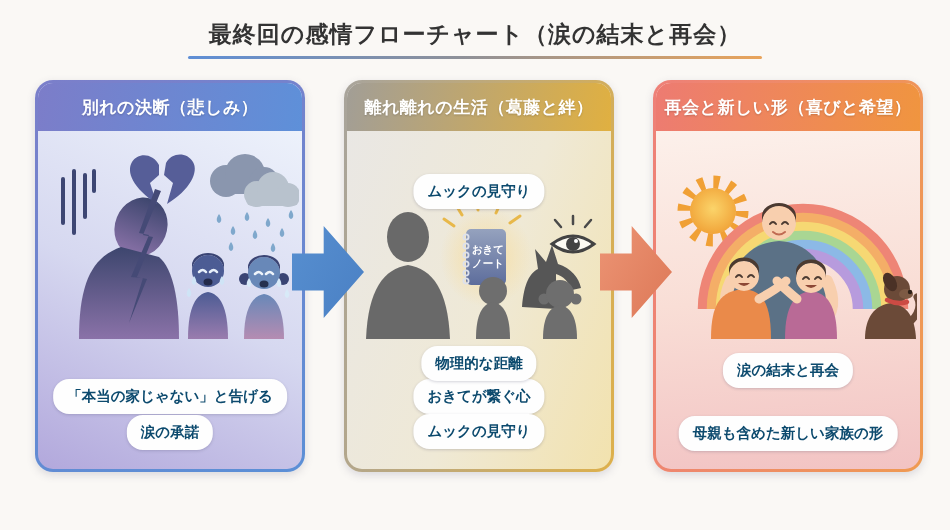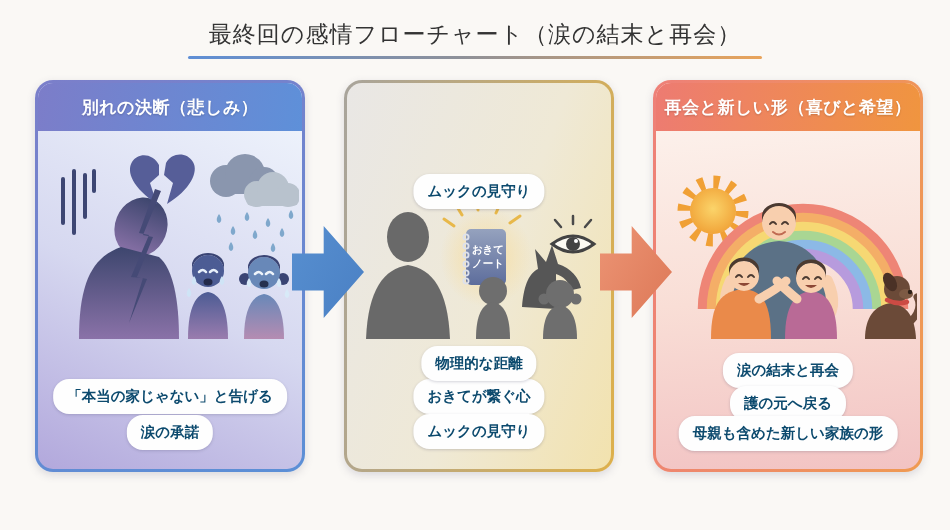--- a/index.html
+++ b/index.html
@@ -7,21 +7,21 @@
     width:950px;height:530px;
     background:#faf8f5;
     font-family:"Liberation Sans","DejaVu Sans",sans-serif;
     position:relative;overflow:hidden;
   }
   .stage{position:absolute;inset:0;}
 
   
   .title{
     position:absolute;top:19px;left:0;width:100%;
-    text-align:center;font-size:23px;font-weight:normal;color:#333;
+    text-align:center;font-size:23px;font-weight:bold;color:#333;
     letter-spacing:1px;
   }
   .title-underline{
     position:absolute;top:56px;left:188px;width:574px;height:3px;
     border-radius:2px;
     background:linear-gradient(90deg,#5f8fd6 0%,#8f9198 48%,#e9a45b 100%);
   }
 
   
   .panel{
@@ -175,20 +175,23 @@
         </g>
       </svg>
 
       <div class="pill p1-l2">「本当の家じゃない」と告げる</div>
       <div class="pill p1-l3">涙の承諾</div>
     </div>
   </div>
 
   <div class="panel panel-2">
     <div class="panel-inner">
+      <div class="panel-header">
+        <span>離れ離れの生活（葛藤と絆）</span>
+      </div>
 
       <svg class="illus" viewBox="0 0 258 212">
         <defs>
           <linearGradient id="noteGrad" x1="0" y1="0" x2="0" y2="1">
             <stop offset="0" stop-color="#95a2be"></stop>
               <stop offset="1" stop-color="#5d6d9c"></stop>
           </linearGradient>
           <radialGradient id="glowGrad" cx="0.5" cy="0.5" r="0.5">
             <stop offset="0" stop-color="#f7dd9e" stop-opacity=".95"></stop>
             <stop offset="1" stop-color="#f7dd9e" stop-opacity="0"></stop>
@@ -313,21 +316,20 @@
           <path d="M206,208 C206,186 216,174 232,172 C248,174 256,186 257,208 Z" fill="#6b4a38"></path>
           <circle cx="238" cy="158" r="13" fill="#6b4a38"></circle>
           <ellipse cx="231" cy="151" rx="6" ry="10" transform="rotate(-28 231 151)" fill="#4a3126"></ellipse>
           <ellipse cx="247" cy="163" rx="7" ry="5" fill="#7d5a44"></ellipse>
           <circle cx="251" cy="161" r="2.2" fill="#2e2018"></circle>
           <path d="M228,169 Q238,174 248,171" stroke="#cc4b44" stroke-width="4.5" fill="none" stroke-linecap="round"></path>
         </g>
       </svg>
 
       <div class="pill p3-l1">涙の結末と再会</div>
-      <div class="pill p3-l2">護の元へ戻る</div>
       <div class="pill p3-l3">母親も含めた新しい家族の形</div>
     </div>
   </div>
 
   <div class="arrow arrow-1"></div>
   <div class="arrow arrow-2"></div>
 
 </div>
 
 </body></html>

